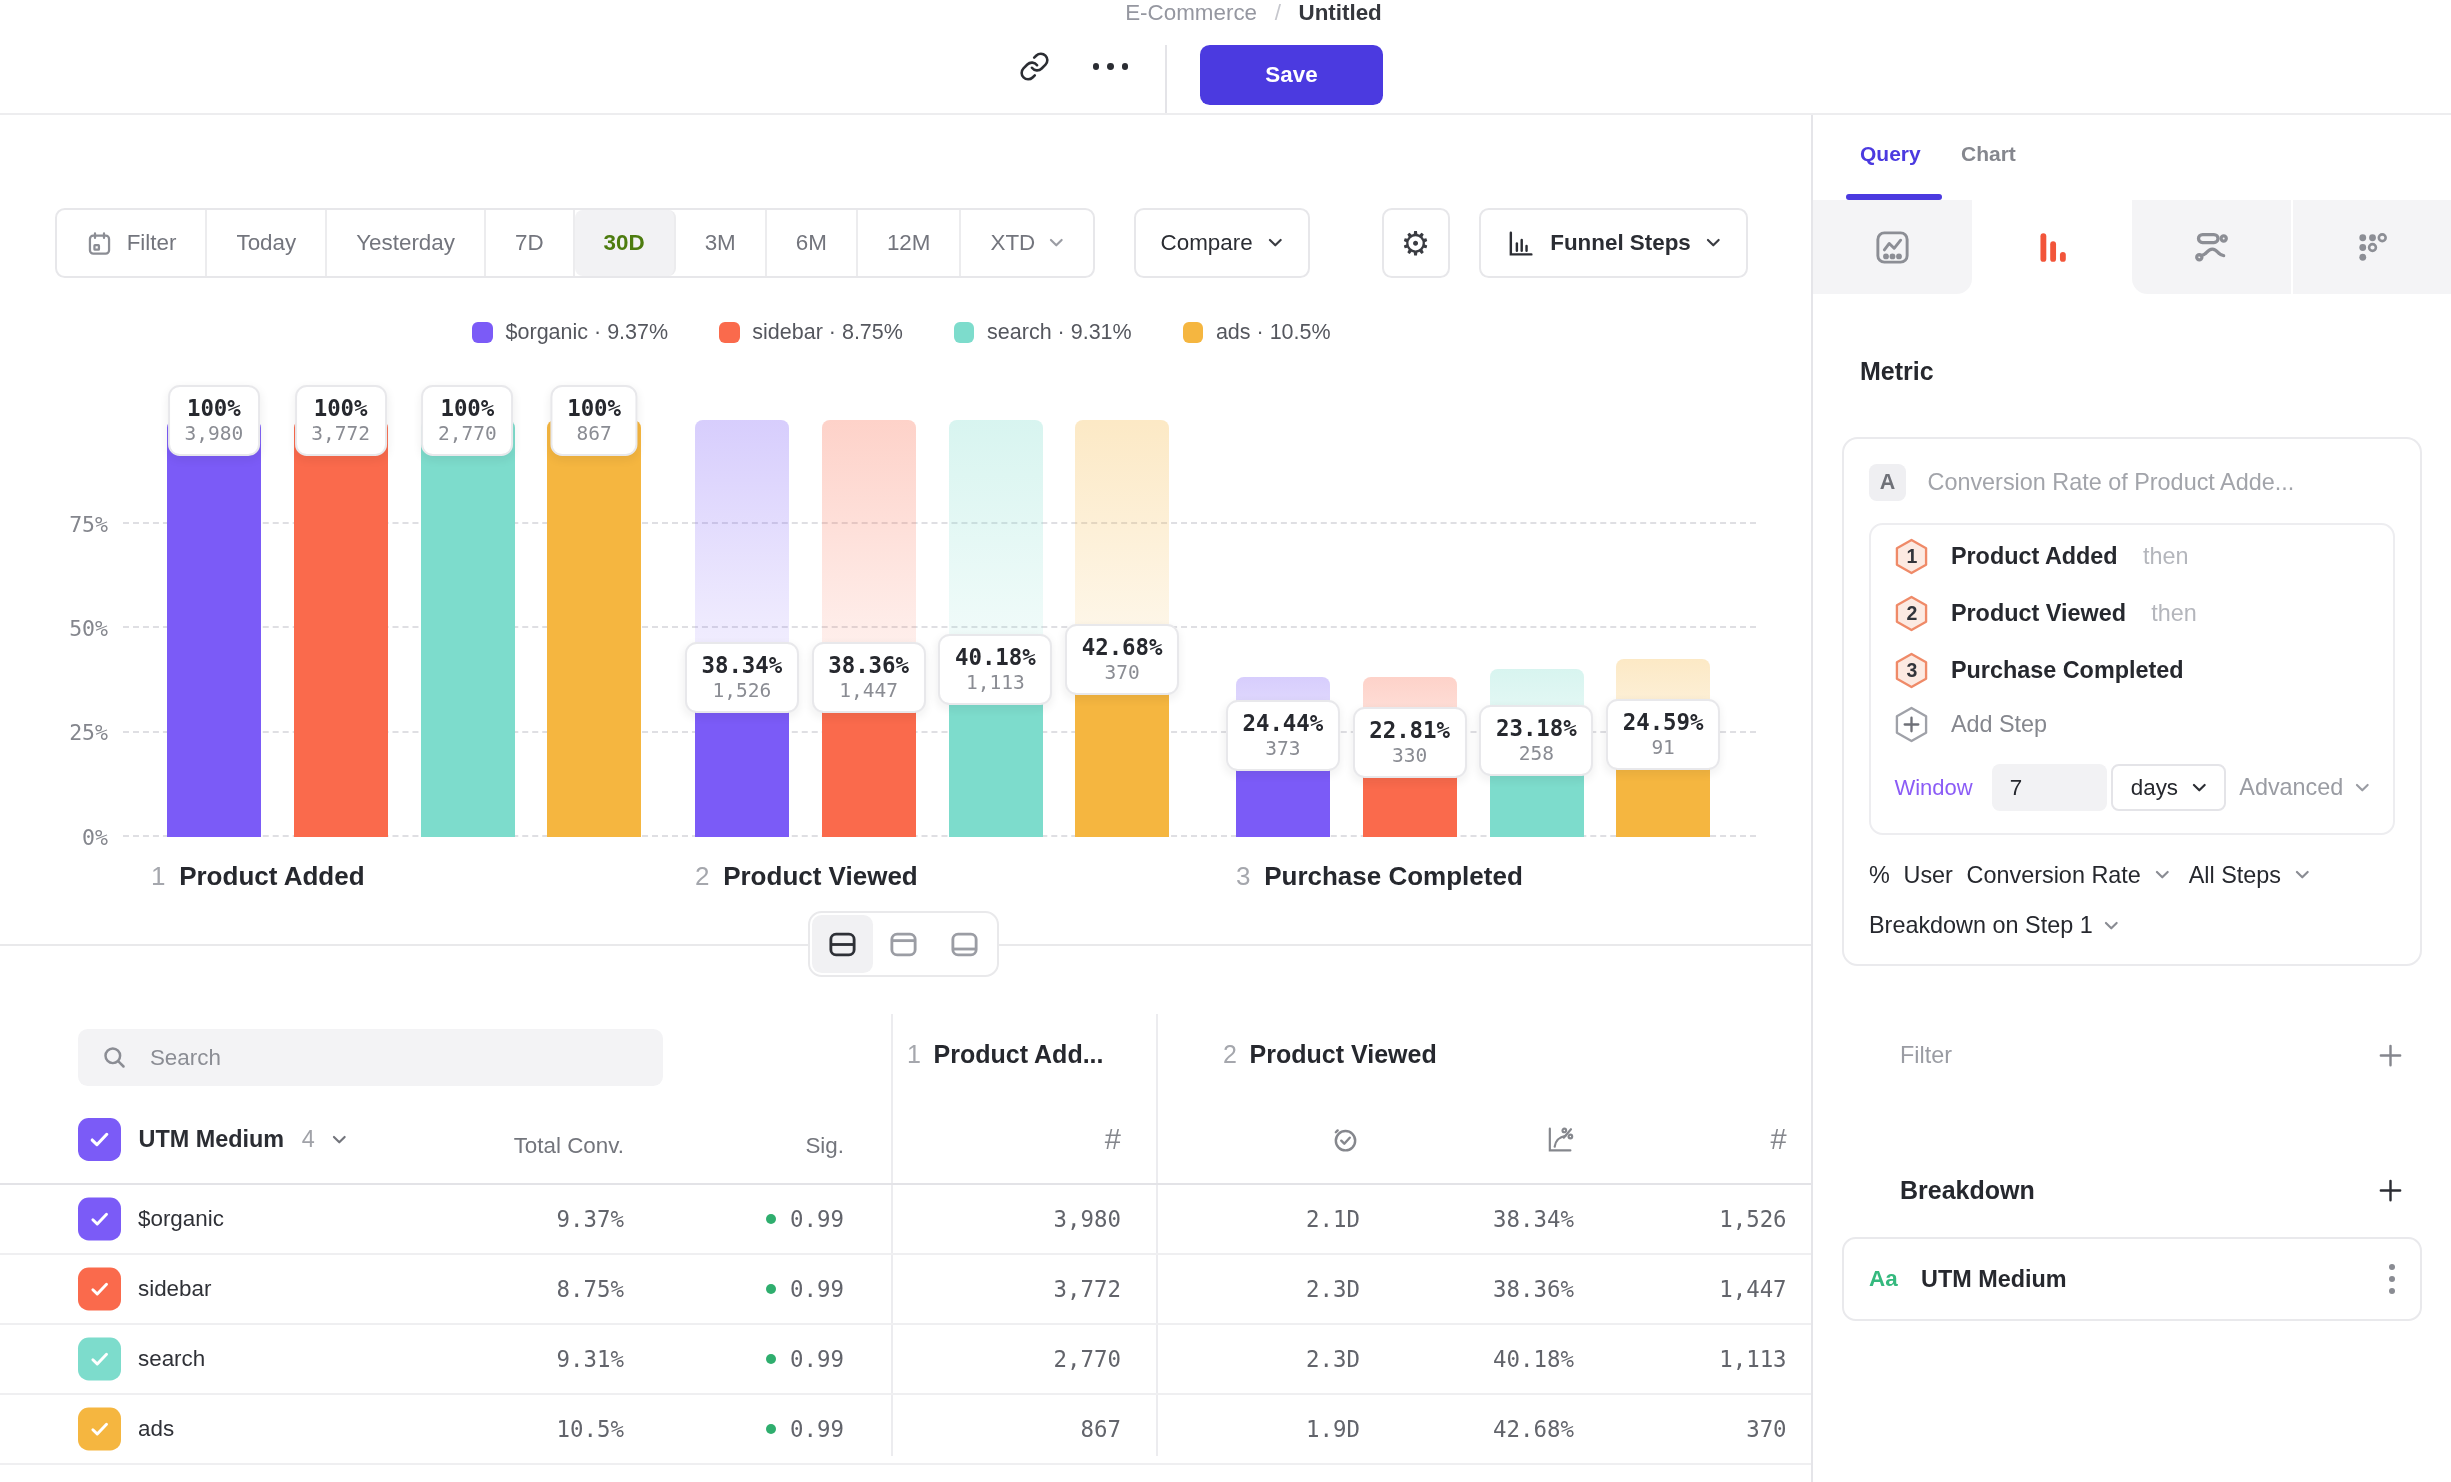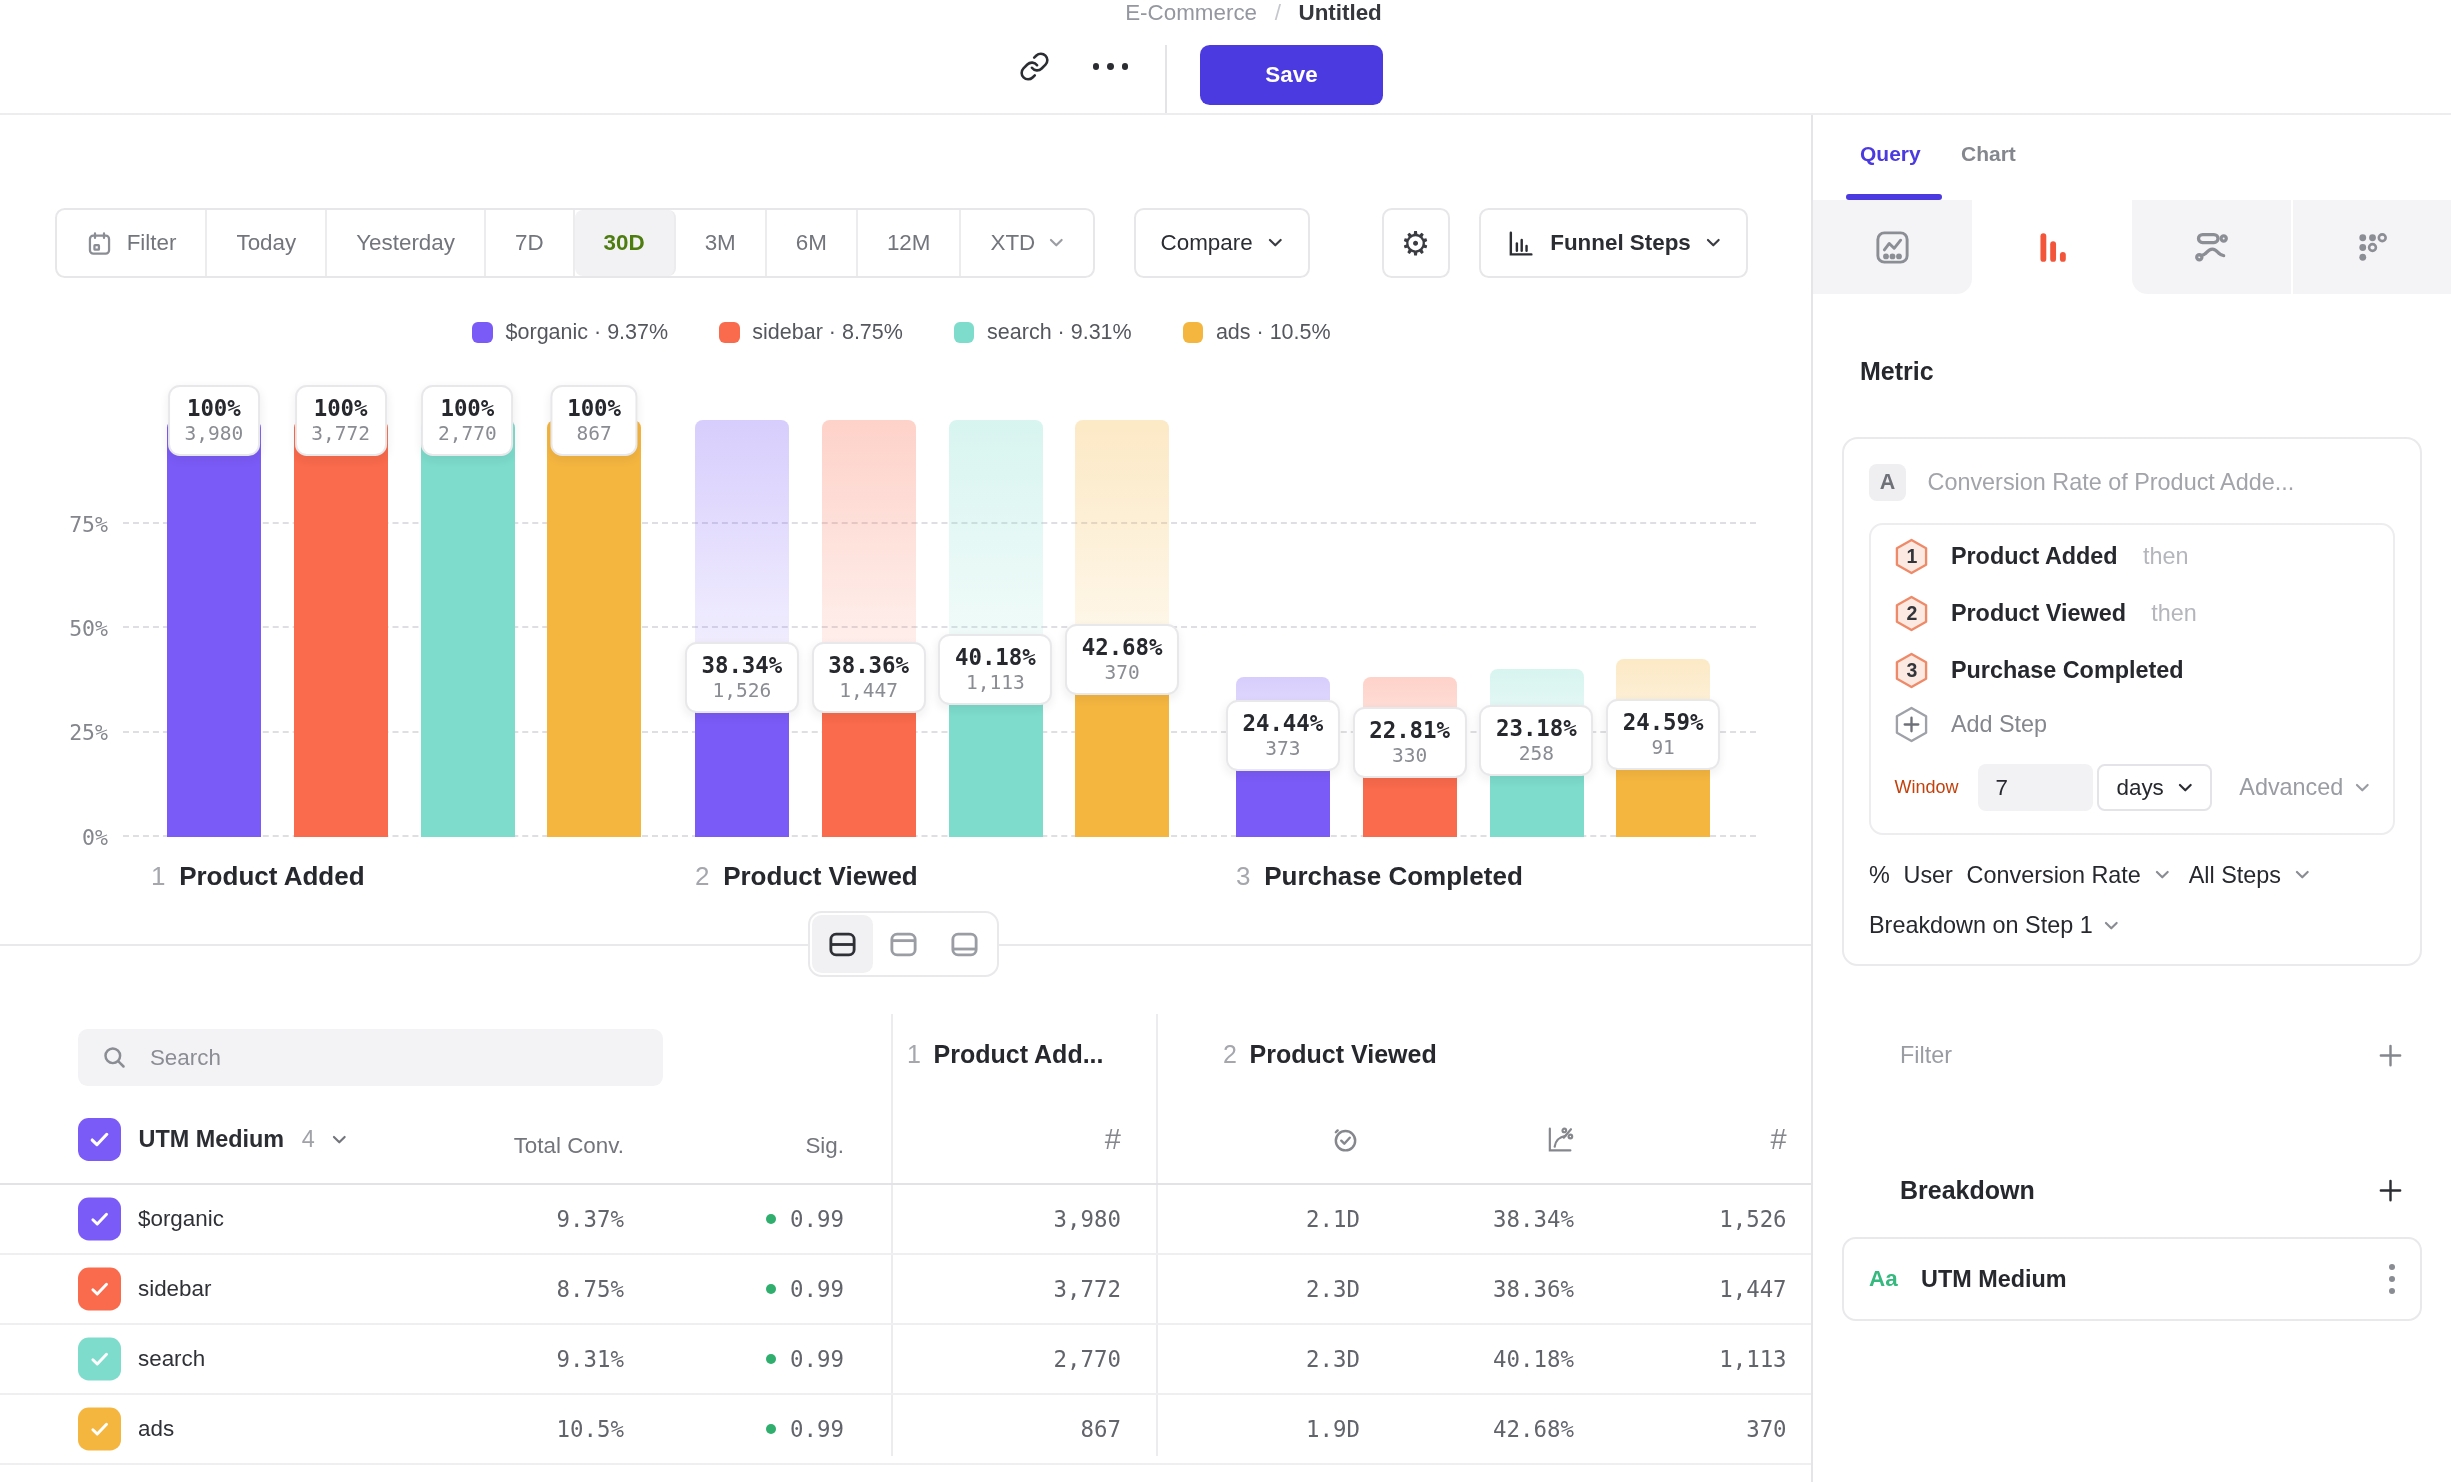--- a/index.html
+++ b/index.html
@@ -121,21 +121,21 @@
   .ftext{font-size:23.4px;color:#a2a4aa;white-space:nowrap;overflow:hidden;}
   .inner{border:2px solid #ededf0;border-radius:13.7px;margin-top:21.5px;padding:3.9px 23.4px 21.5px;}
   .mstep{display:flex;align-items:center;gap:21.5px;height:57px;}
   .hexwrap{position:relative;width:35px;height:39px;flex:0 0 35px;}
   .hexwrap span{position:absolute;inset:0;display:flex;align-items:center;justify-content:center;
                 font-size:19.5px;font-weight:700;color:#33353b;}
   .mstep .lbl{font-size:23.4px;font-weight:600;color:#26282e;}
   .mstep .then{font-size:23.4px;color:#b4b6bc;margin-left:3.9px;}
   .addstep{display:flex;align-items:center;gap:21.5px;height:51px;color:#85878e;font-size:23.4px;cursor:pointer;}
   .winrow{display:flex;align-items:center;margin-top:13.7px;}
-  .winlbl{font-size:18px;color:#c2410c;}
+  .winlbl{font-size:22px;color:#8b5cf6;}
   .wininput{margin-left:19.5px;width:115px;height:47px;background:#f2f2f4;border-radius:7.8px;border:none;outline:none;
             font-size:22.4px;color:#26282e;padding:0 17.6px;box-sizing:border-box;font-family:"Liberation Sans",sans-serif;}
   .daysbtn{margin-left:4px;height:47px;padding:0 17.6px;border:2px solid #e4e4e8;border-radius:7.8px;background:#fff;
            display:flex;align-items:center;gap:13.7px;font-size:22.4px;color:#26282e;font-weight:500;cursor:pointer;}
   .advanced{margin-left:auto;display:flex;align-items:center;gap:11.7px;color:#9a9ca3;font-size:23.4px;cursor:pointer;}
   .measure{display:flex;align-items:center;gap:13.7px;margin-top:27px;font-size:23.4px;color:#26282e;font-weight:500;flex-wrap:nowrap;}
   .measure .chev{color:#8a8c93;margin-right:5.9px;}
   .bdstep{display:flex;align-items:center;gap:11.7px;margin-top:23.4px;font-size:23.4px;color:#26282e;font-weight:500;}
   .bdstep .chev{color:#8a8c93;}
   .prow{position:absolute;left:47px;right:47px;display:flex;align-items:center;justify-content:space-between;margin-left:40px;}

